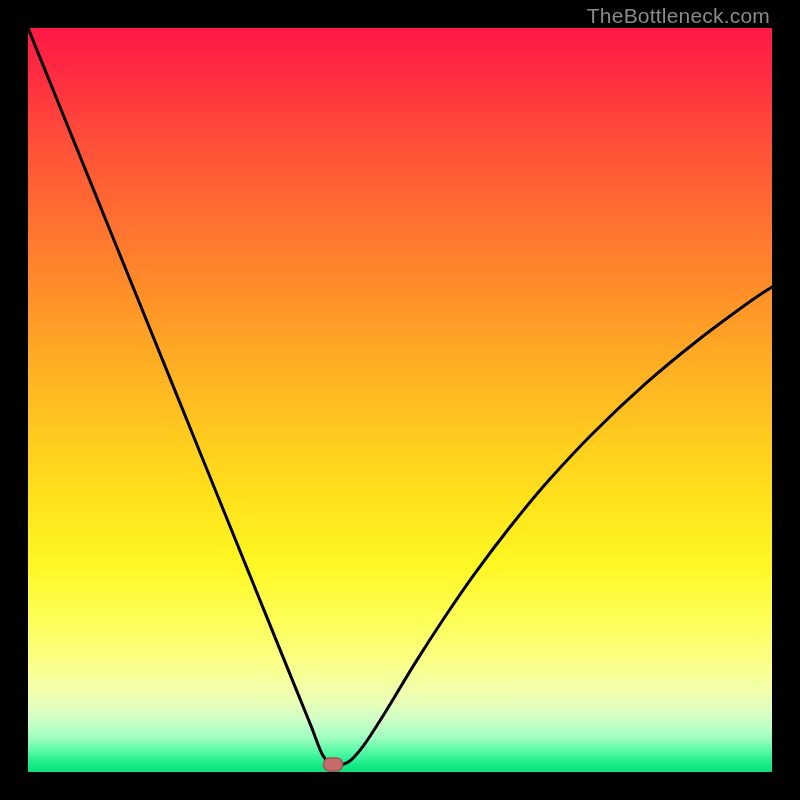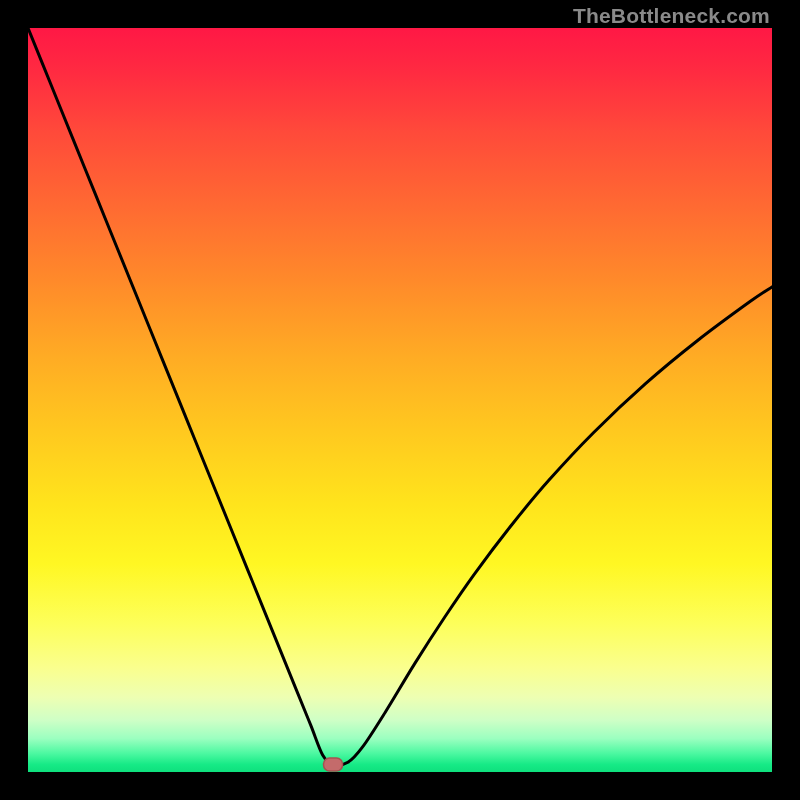--- a/index.html
+++ b/index.html
@@ -51,21 +51,21 @@
     position: absolute;
     left: 0; top: 0;
     width: 744px; height: 744px;
   }
   .watermark {
     position: absolute;
     top: 4px;
     right: 30px;
     color: #8a8a8a;
     font-size: 21px;
-    font-weight: 700;
+    font-weight: 400;
     letter-spacing: 0.2px;
   }
 </style>
 </head>
 <body>
 
 <div class="frame">
   <div class="plot">
     <div class="gradient"></div>
     <svg class="curve-svg" viewBox="0 0 744 744" preserveAspectRatio="none">

